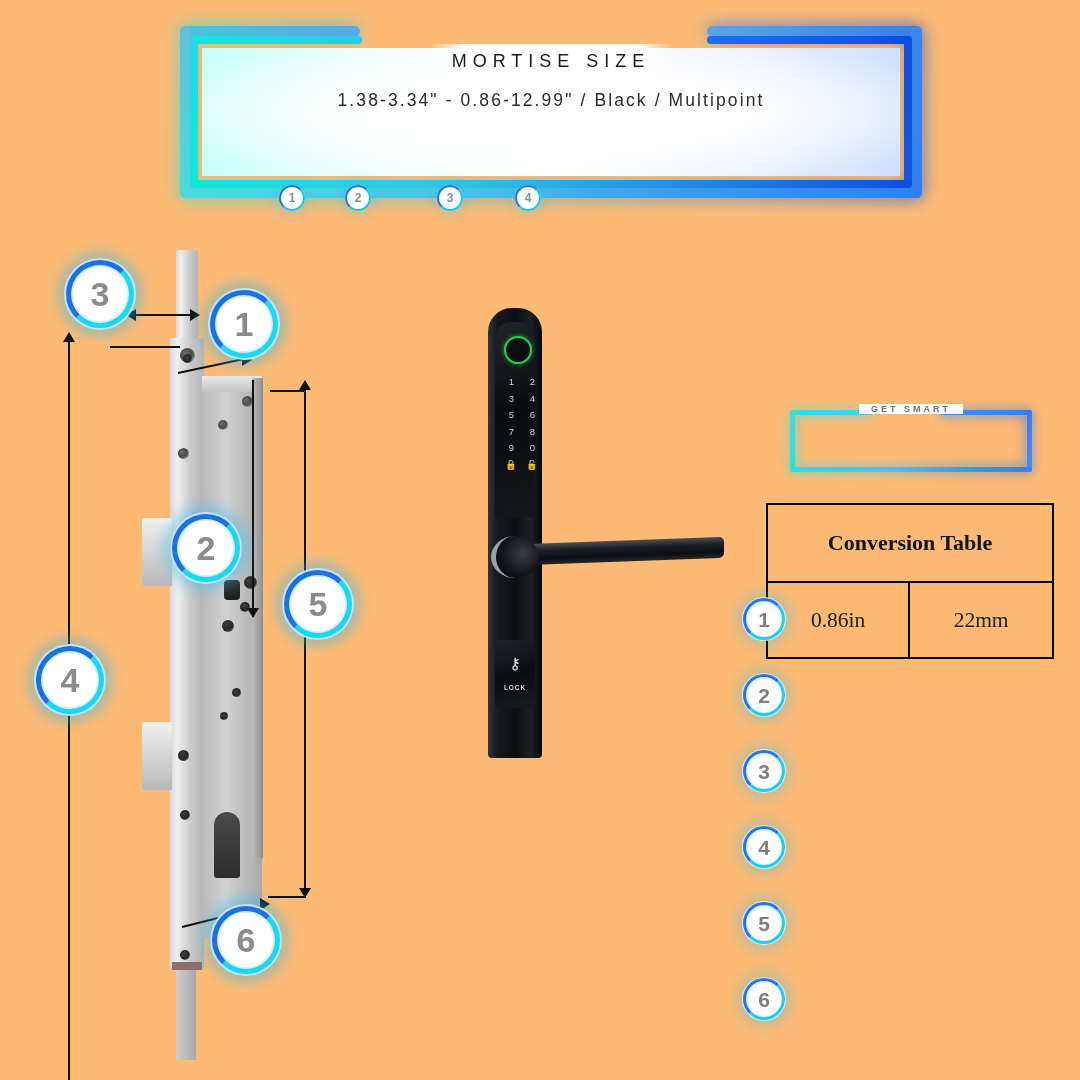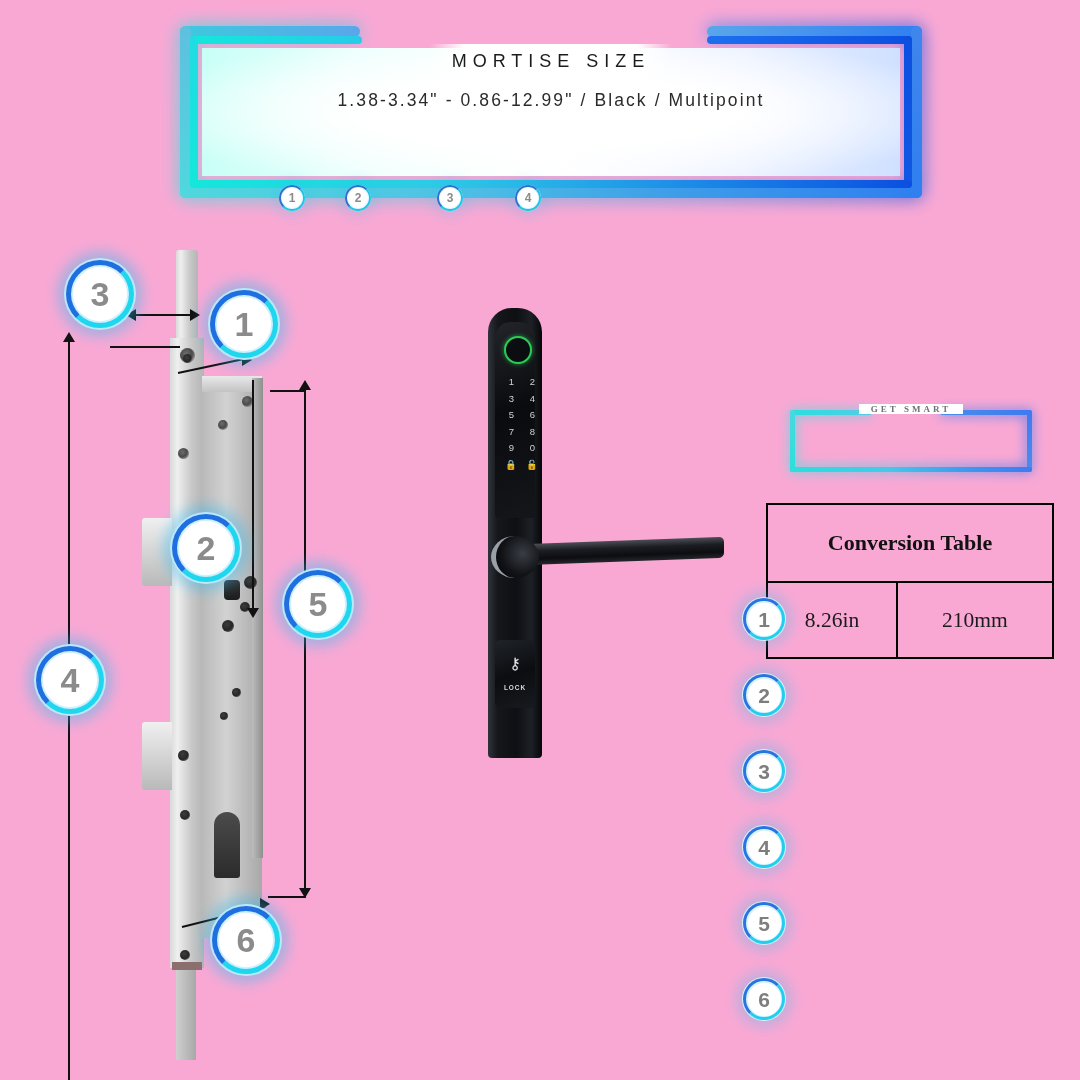--- a/index.html
+++ b/index.html
@@ -2,21 +2,21 @@
 <html><head>
 <meta charset="utf-8">
 <style>
   * { box-sizing: border-box; margin: 0; padding: 0; }
   html, body {
     width: 1080px; height: 1080px;
     background: #ffffff;
     font-family: "Liberation Sans", sans-serif;
     overflow: hidden;
   }
-  #page { position: relative; width: 1080px; height: 1080px; background:#f9a8d4; }
+  #page { position: relative; width: 1080px; height: 1080px; background:#fdba74; }
 
   
   #header-banner { position: absolute; left: 180px; top: 26px; width: 742px; height: 172px; }
 
   .frame-glow {
     position: absolute; inset: 0;
     filter: blur(9px); opacity: .85;
   }
   .frame-glow .seg { position: absolute; border-radius: 6px; }
 
@@ -149,21 +149,21 @@
   }
   #lock-keyplate {
     position: absolute; left: 7px; top: 332px; width: 40px; height: 68px;
     background: linear-gradient(160deg,#202329 0%, #0b0d10 50%, #171a1e 100%);
     border-radius: 5px;
   }
   #keyhole-icon { position: absolute; left: 50%; top: 16px; transform: translateX(-50%); color: #e4e7ea; font-size: 16px; line-height: 1; }
   #lock-word { position: absolute; left: 0; right: 0; top: 44px; text-align: center; color: #d8dbde; font-size: 6.5px; letter-spacing: .9px; font-weight: 700; }
 
   
-  #logo-block { position: absolute; left: 786px; top: 402px; width: 250px; height: 78px; font-family: Liberation Serif, serif; }
+  #logo-block { position: absolute; left: 786px; top: 402px; width: 250px; height: 78px; }
   #logo-frame-glow { position: absolute; inset: 0; filter: blur(6px); opacity: .8; }
   .lg-seg { position: absolute; border-radius: 4px; }
   .lg-top-l  { left: 4px;  top: 8px;  width: 82px; height: 6px; }
   .lg-top-r  { right: 4px; top: 8px;  width: 92px; height: 6px; }
   .lg-left   { left: 4px;  top: 8px;  width: 6px;  height: 62px; }
   .lg-right  { right: 4px; top: 8px;  width: 6px;  height: 62px; }
   .lg-bottom { left: 4px;  bottom: 8px; right: 4px; height: 6px; }
   #logo-eyebrow {
     position: absolute; left: 0; right: 0; top: 2px; text-align: center;
     font-size: 9px; letter-spacing: 3px; color: #6e7377; font-weight: 700;
@@ -418,22 +418,22 @@
 
   <div id="conversion-table">
     <table>
       <thead>
         <tr>
           <th id="conv-title-cell" colspan="2">Conversion Table</th>
         </tr>
       </thead>
       <tbody id="conv-tbody">
           <tr>
-            <td>8.26in</td>
-            <td>210mm</td>
+            <td>0.86in</td>
+            <td>22mm</td>
           </tr>
         </tbody>
     </table>
 
     <div id="row-badges" style="position:absolute; left:0; top:0;">
         <div class="row-badge" style="top: 116px;"><div class="badge md">
             <div class="halo"></div>
             <div class="ring1"></div>
             <div class="ring2"></div>
             <span class="num">1</span>

